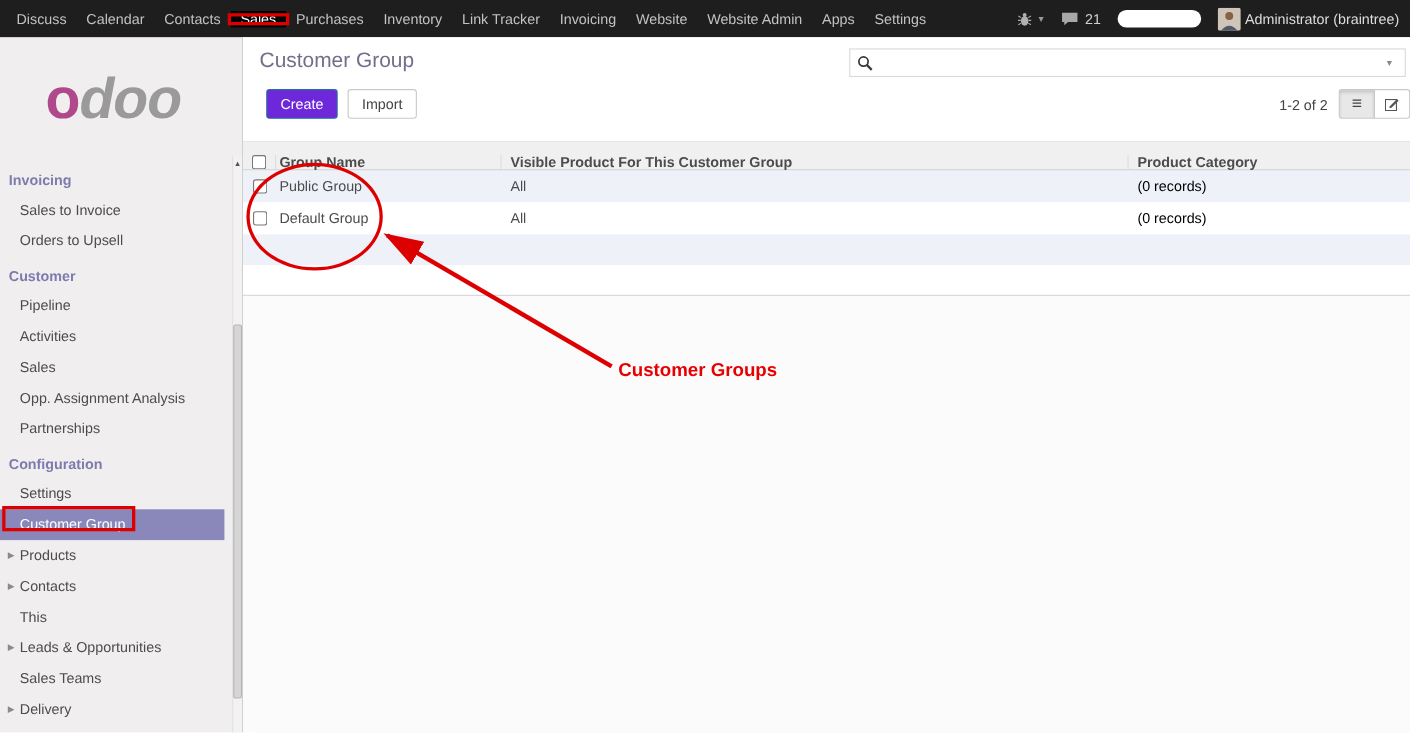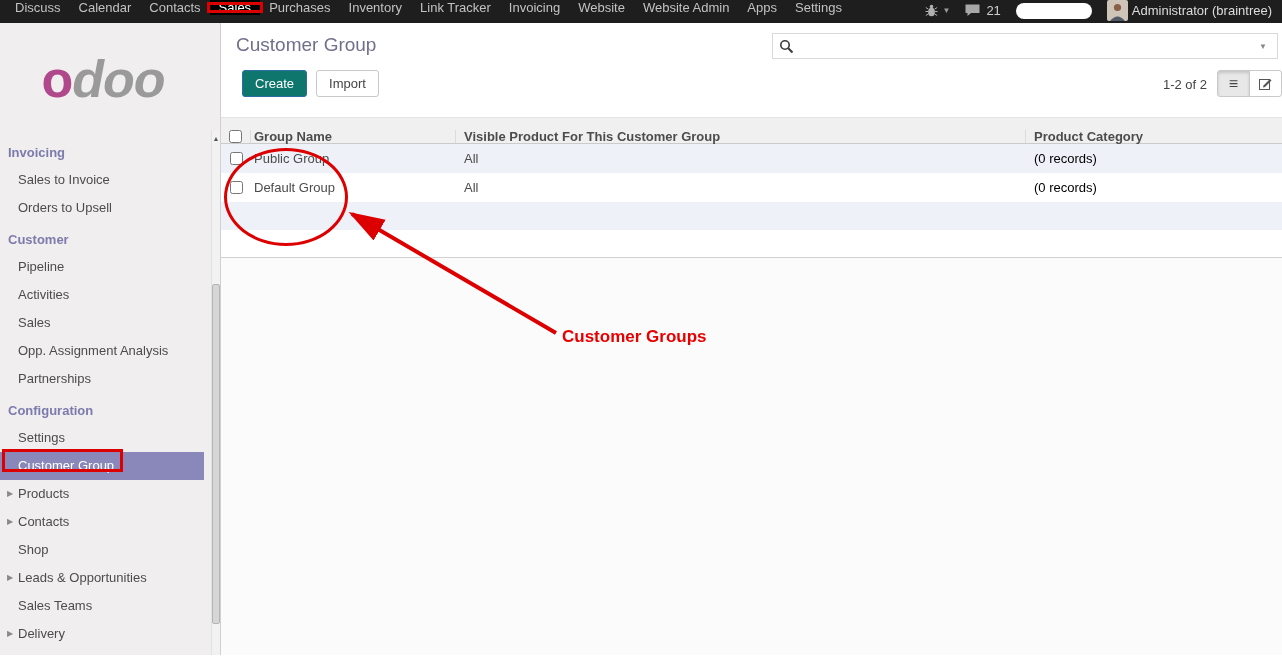--- a/index.html
+++ b/index.html
@@ -1,21 +1,21 @@
 <!DOCTYPE html>
 <html><head>
 <meta charset="utf-8">
 <style>
   * { box-sizing: border-box; margin: 0; padding: 0; }
   html,body { width:1282px; height:666px; }
   body { font-family: "Liberation Sans", sans-serif; background:#fff; }
   .screen { position:relative; width:1282px; height:666px; overflow:hidden; background:#fff; }
 
   
-  .topbar { height:23px; background:#1e1e1e; display:flex; align-items:flex-start; color:#c2c2c2; font-size:13px; }
+  .topbar { height:34px; background:#1e1e1e; display:flex; align-items:center; color:#c2c2c2; font-size:13px; }
   .topbar-menus { display:flex; align-items:stretch; padding-left:6px; }
   .menu-item { display:flex; align-items:center; padding:0 9px; cursor:pointer; white-space:nowrap; }
   .menu-item.active { background:#000; color:#fff; position:relative; }
   .topbar-right { margin-left:auto; display:flex; align-items:center; gap:15px; padding-right:10px; }
   .tb-group { display:flex; align-items:center; gap:4px; cursor:pointer; }
   .caret { font-size:8px; color:#9a9a9a; }
   .msg-count { color:#cfcfcf; font-size:13px; margin-left:2px; }
   .pill { width:76px; height:16px; background:#fff; border-radius:8px; }
   .user-name { color:#ddd; }
 
@@ -40,21 +40,21 @@
 
   
   .content { flex:1; display:flex; flex-direction:column; border-left:1px solid #d0d0d0; background:#fff; }
   .control-panel { position:relative; height:94px; background:#fff; flex:none; }
   .page-title { position:absolute; left:15px; top:11px; font-size:19px; font-weight:normal; color:#71708c; }
   .search-bar { position:absolute; top:10px; right:4px; width:506px; height:26px; background:#fff; border:1px solid #d9d9d9; display:flex; align-items:center; padding:0 6px; }
   .search-input { flex:1; border:none; outline:none; font-size:13px; margin-left:5px; background:transparent; }
   .search-caret { font-size:8px; color:#888; padding:0 4px; cursor:pointer; }
   .cp-buttons { position:absolute; left:21px; top:47px; display:flex; }
   .btn { height:27px; font-size:13px; border-radius:3px; padding:0 12px; cursor:pointer; font-family:"Liberation Sans", sans-serif; }
-  .btn-primary { background:#0f766e; border:1px solid #2e6da4; color:#fff; }
+  .btn-primary { background:#6d28d9; border:1px solid #2e6da4; color:#fff; }
   .btn-default { background:#fff; border:1px solid #c9c9c9; color:#444; margin-left:9px; }
   .pager { position:absolute; top:54px; right:75px; font-size:13px; color:#444; }
   .view-switcher { position:absolute; top:47px; right:0; display:flex; }
   .vs-btn { width:33px; height:27px; background:#fff; border:1px solid #c9c9c9; display:flex; align-items:center; justify-content:center; cursor:pointer; }
   .vs-btn:first-child { border-radius:3px 0 0 3px; }
   .vs-btn:last-child { border-radius:0 3px 3px 0; margin-left:-1px; }
   .vs-btn.active { background:#e8e8e8; box-shadow:inset 0 2px 3px rgba(0,0,0,0.15); }
   .list-glyph { font-size:16px; color:#444; line-height:1; }
 
   
@@ -165,21 +165,21 @@
         <div class="side-item selected">
           <span>Customer Group</span>
           <span class="ann-box ann-box-cg"></span>
         </div>
         <div class="side-item">
           <span class="arrow">▶</span><span>Products</span>
         </div>
         <div class="side-item">
           <span class="arrow">▶</span><span>Contacts</span>
         </div>
-        <div class="side-item">Shop</div>
+        <div class="side-item">This</div>
         <div class="side-item">
           <span class="arrow">▶</span><span>Leads &amp; Opportunities</span>
         </div>
         <div class="side-item">Sales Teams</div>
         <div class="side-item">
           <span class="arrow">▶</span><span>Delivery</span>
         </div>
       </nav>
       <div class="sb-track">
         <span class="sb-up">▲</span>

